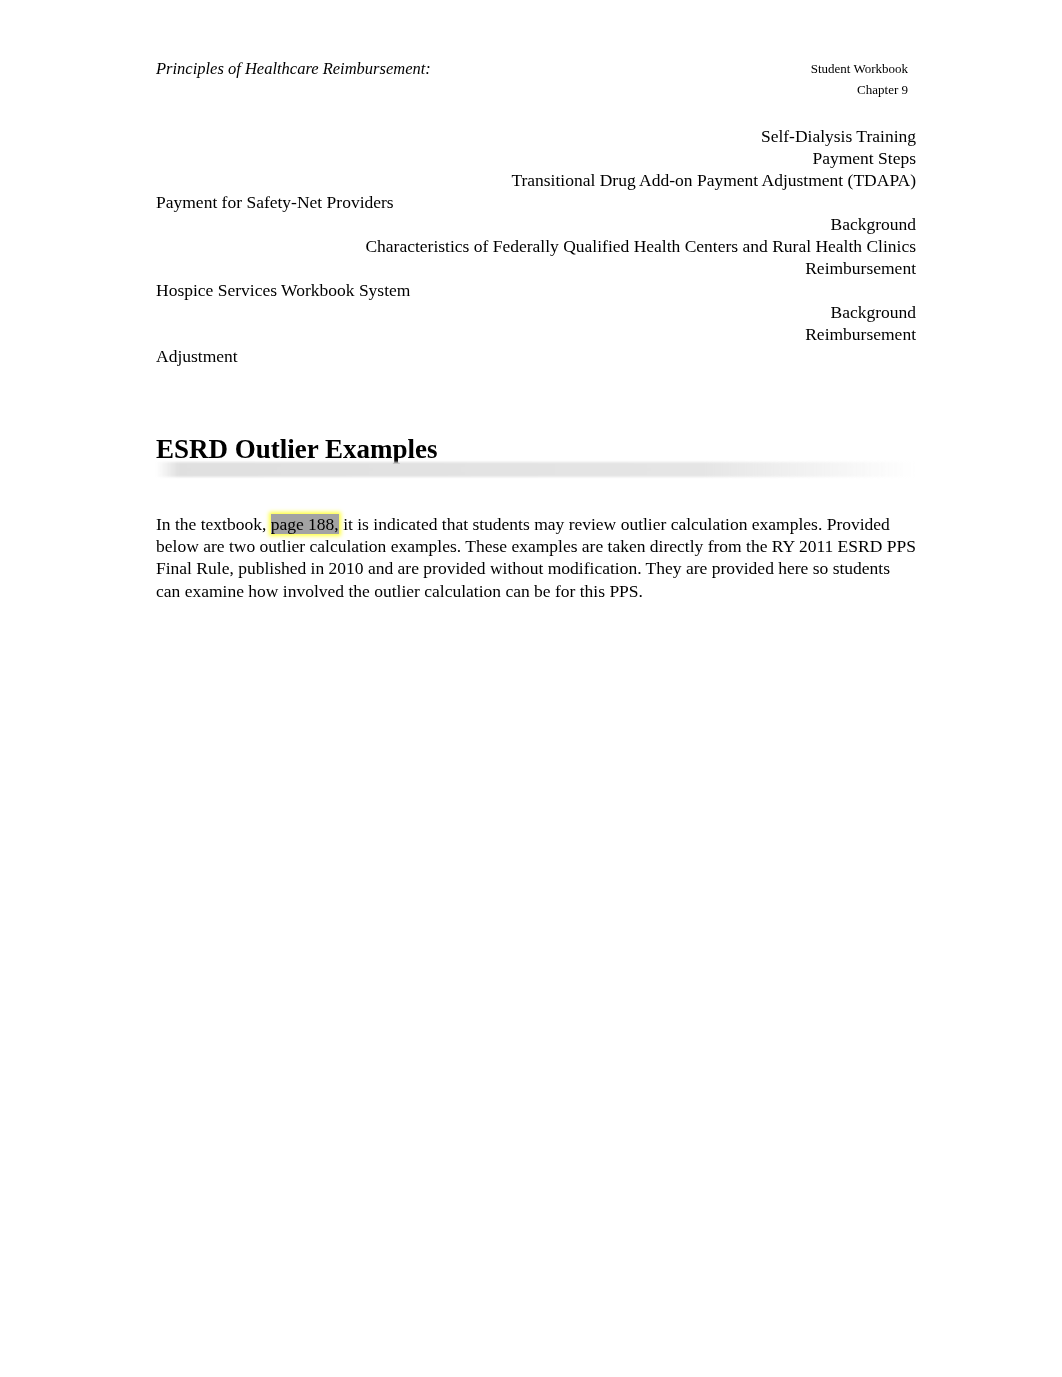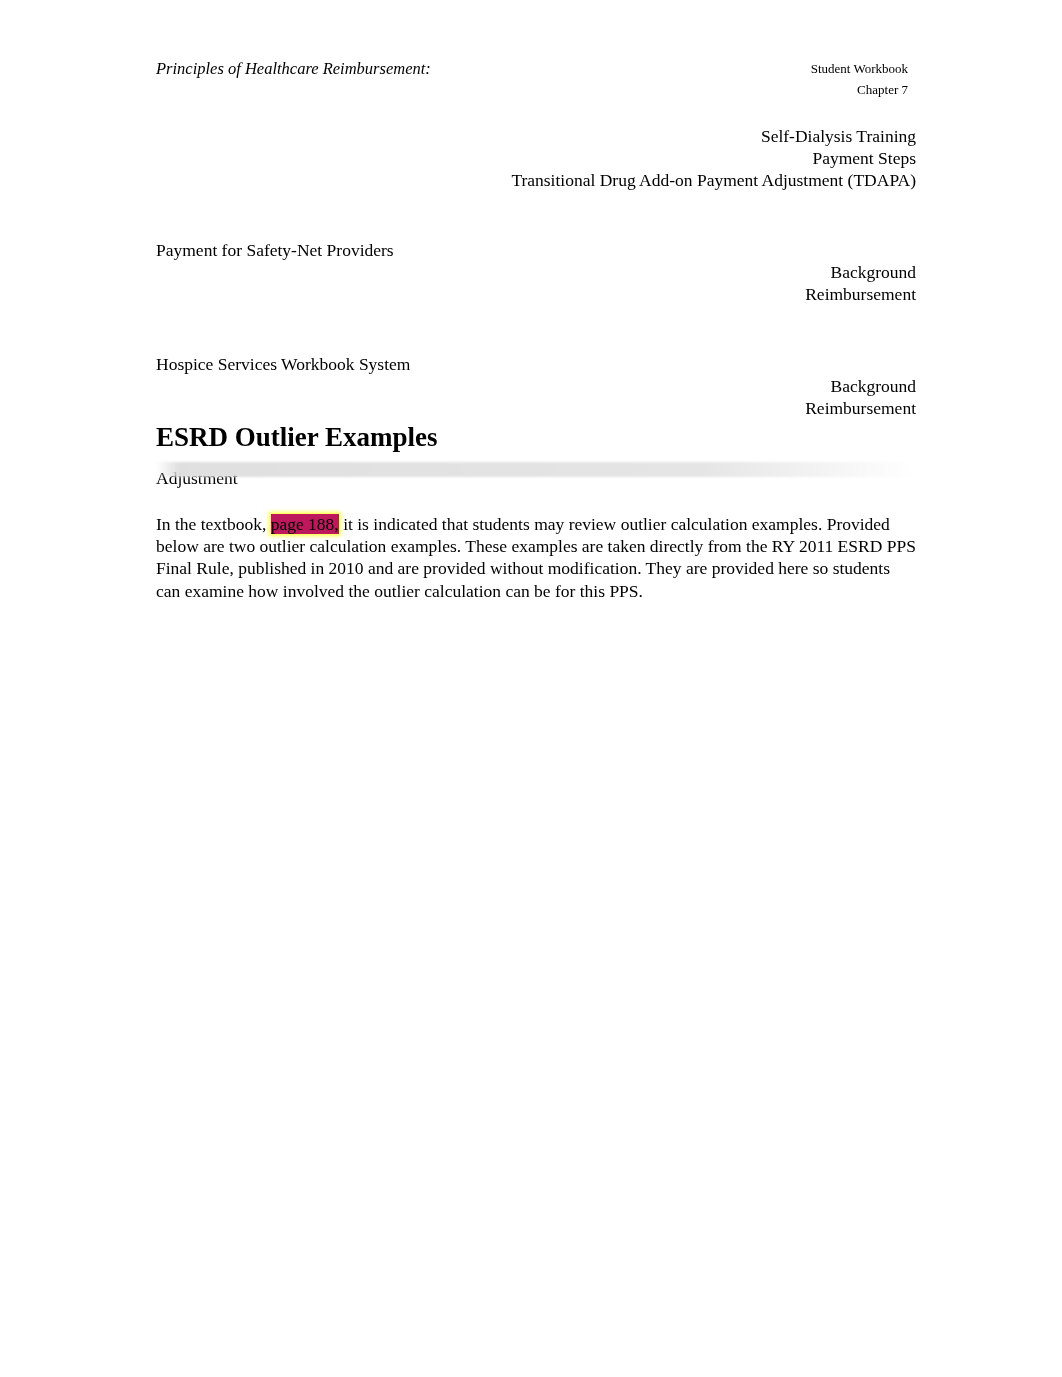--- a/index.html
+++ b/index.html
@@ -55,26 +55,26 @@
     top: 125px;
     left: 156px;
     width: 760px;
   }
   .toc-line {
     font-size: 17.5px;
     line-height: 22px;
     white-space: nowrap;
   }
   .toc-line.lvl-1 { padding-left: 64px; text-align: right; }
-  .toc-line.lvl-0 { padding-left: 0px; margin-top: 48px; }
+  .toc-line.lvl-0 { padding-left: 0px; }
 
   
   .section-heading {
     position: absolute;
-    top: 420px;
+    top: 432px;
     left: 156px;
     font-size: 27px;
     font-weight: bold;
     line-height: 34px;
     letter-spacing: 0px;
     white-space: nowrap;
   }
 
   
   .heading-rule {
@@ -97,43 +97,44 @@
   .body-paragraph {
     position: absolute;
     top: 495px;
     left: 156px;
     width: 760px;
     font-size: 17.5px;
     line-height: 22.4px;
     text-align: left;
   }
   .hl {
-    background: #be185d;
+    background: #a3a3a3;
     box-shadow: 0 0 4px 2px rgba(255,255,0,0.75);
   }
 </style>
 </head>
 <body>
 
 <div class="page">
 
   <div class="doc-header">
     <div class="header-left">Principles of Healthcare Reimbursement:</div>
     <div class="header-right">
       <div>Student Workbook</div>
-      <div>Chapter 7</div>
+      <div>Chapter 9</div>
     </div>
   </div>
 
   <div class="toc">
     <div class="toc-line lvl-1">Self-Dialysis Training</div>
     <div class="toc-line lvl-1">Payment Steps</div>
     <div class="toc-line lvl-1">Transitional Drug Add-on Payment Adjustment (TDAPA)</div>
     <div class="toc-line lvl-0">Payment for Safety-Net Providers</div>
     <div class="toc-line lvl-1">Background</div>
+    <div class="toc-line lvl-1">Characteristics of Federally Qualified Health Centers and Rural Health Clinics</div>
     <div class="toc-line lvl-1">Reimbursement</div>
     <div class="toc-line lvl-0">Hospice Services Workbook System</div>
     <div class="toc-line lvl-1">Background</div>
     <div class="toc-line lvl-1">Reimbursement</div>
     <div class="toc-line lvl-0">Adjustment</div>
   </div>
 
   <div class="section-heading">ESRD Outlier Examples</div>
 
   <div class="heading-rule"></div>

